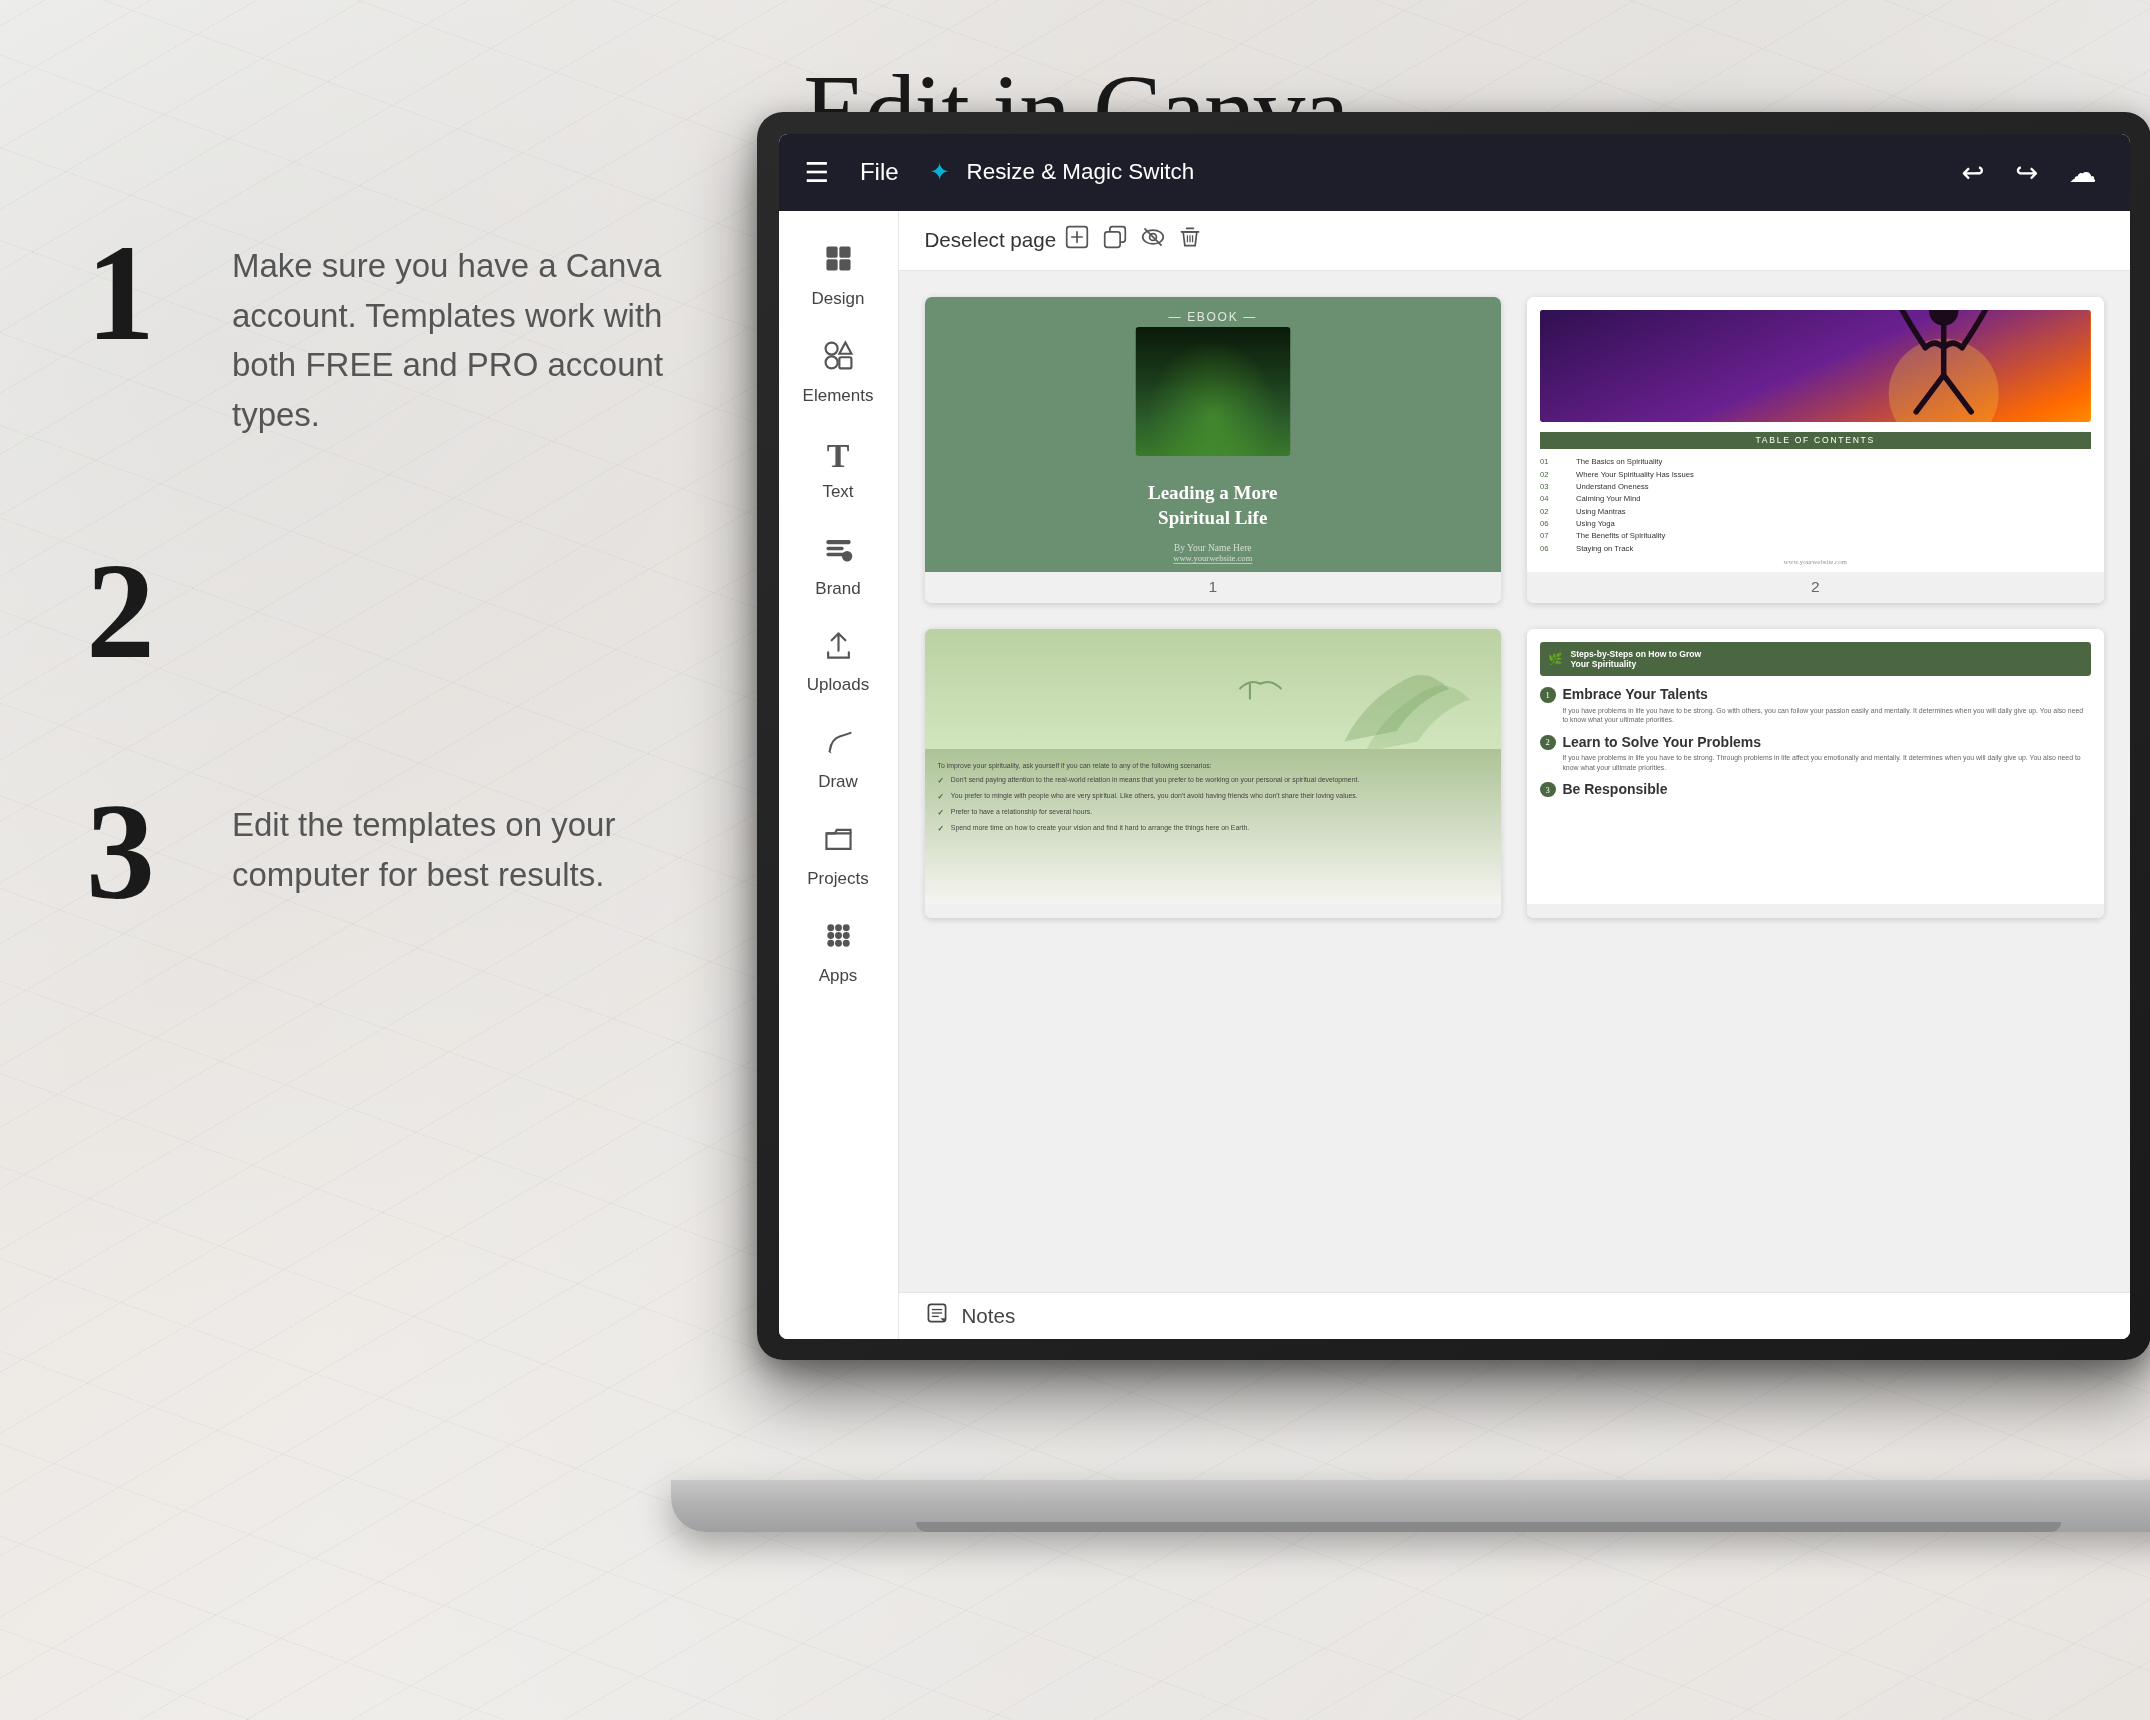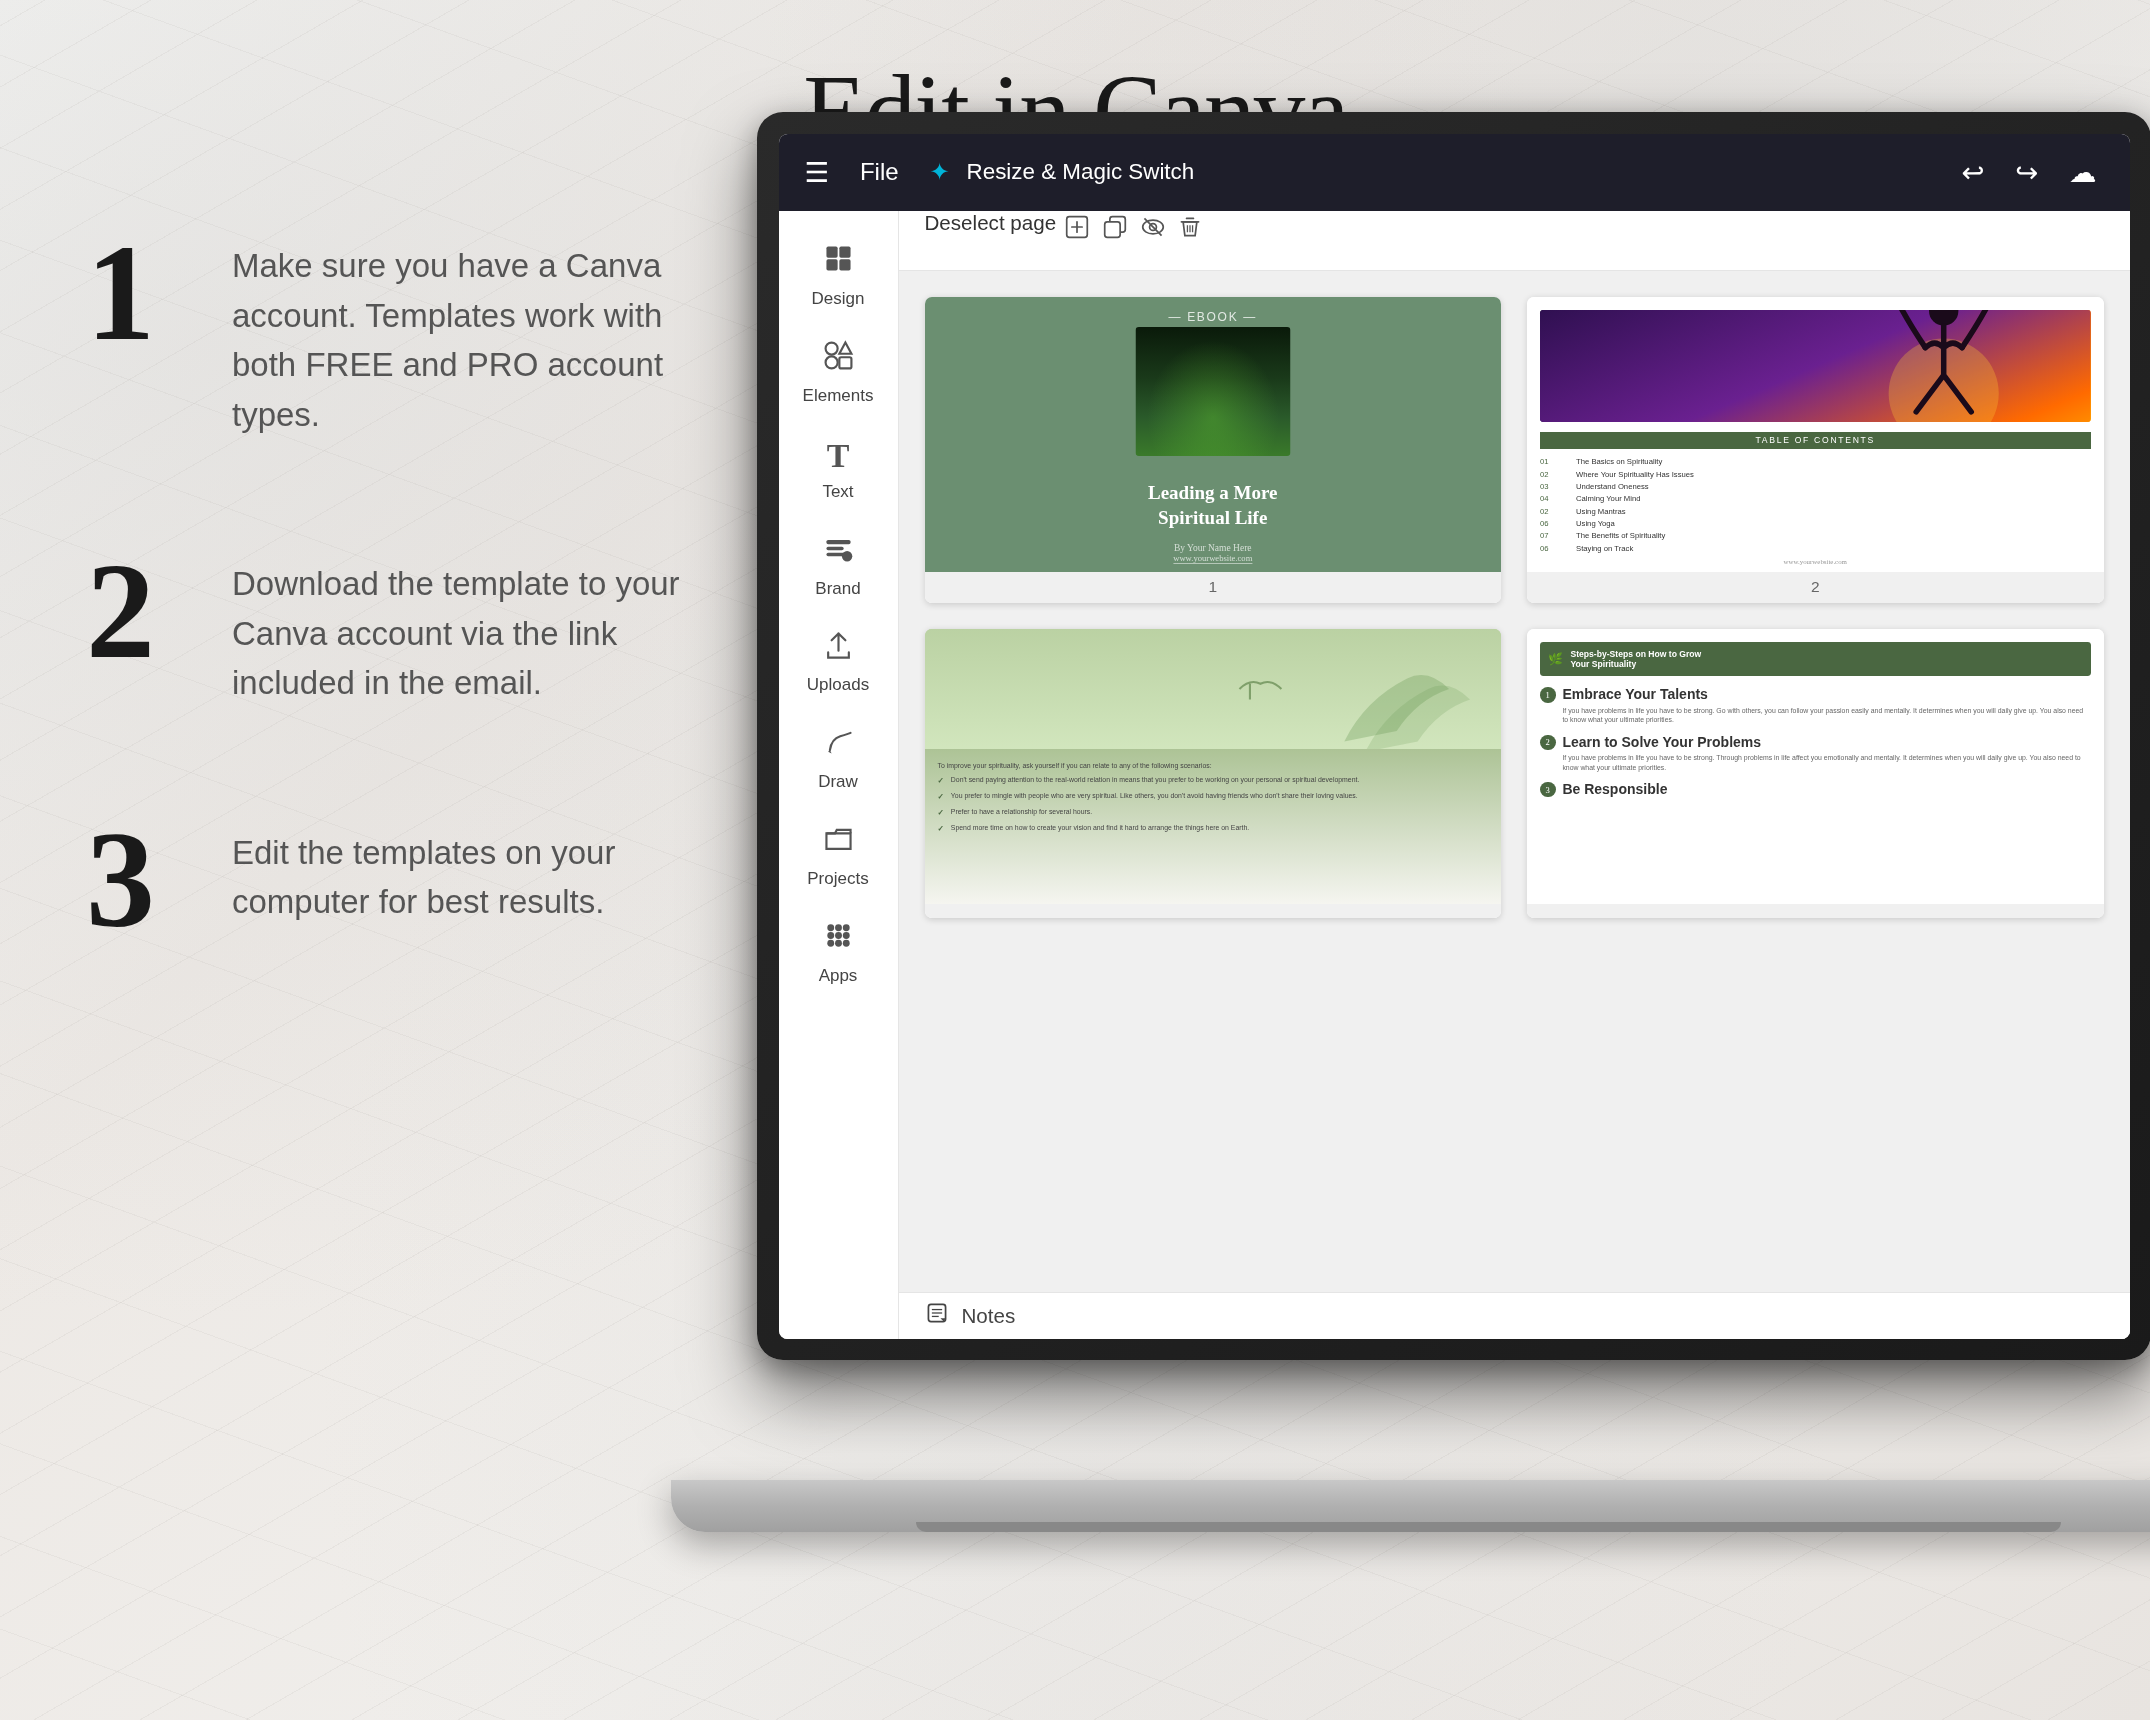--- a/index.html
+++ b/index.html
@@ -226,20 +226,21 @@
       flex-direction: column;
       overflow: hidden;
     }
 
     
     .canva-toolbar {
       height: 60px;
       background: #fff;
       border-bottom: 0.9px solid #e5e5e5;
       display: flex;
+      align-items: center;
       padding: 0 26px;
       gap: 5px;
       flex-shrink: 0;
     }
 
     .toolbar-text {
       font-family: Arial, sans-serif;
       font-size: 20.6px;
       color: #333;
     }
@@ -511,21 +512,20 @@
 
 <div class="left-content">
 
   <div class="step-item">
     <div class="step-number">1</div>
     <div class="step-text">Make sure you have a Canva account. Templates work with both FREE and PRO account types.</div>
   </div>
 
   <div class="step-item">
     <div class="step-number">2</div>
-    <div class="step-text">Download the template to your Canva account via the link included in the email.</div>
   </div>
 
   <div class="step-item">
     <div class="step-number">3</div>
     <div class="step-text">Edit the templates on your computer for best results.</div>
   </div>
 
 </div>
 
 <div class="device-container">

